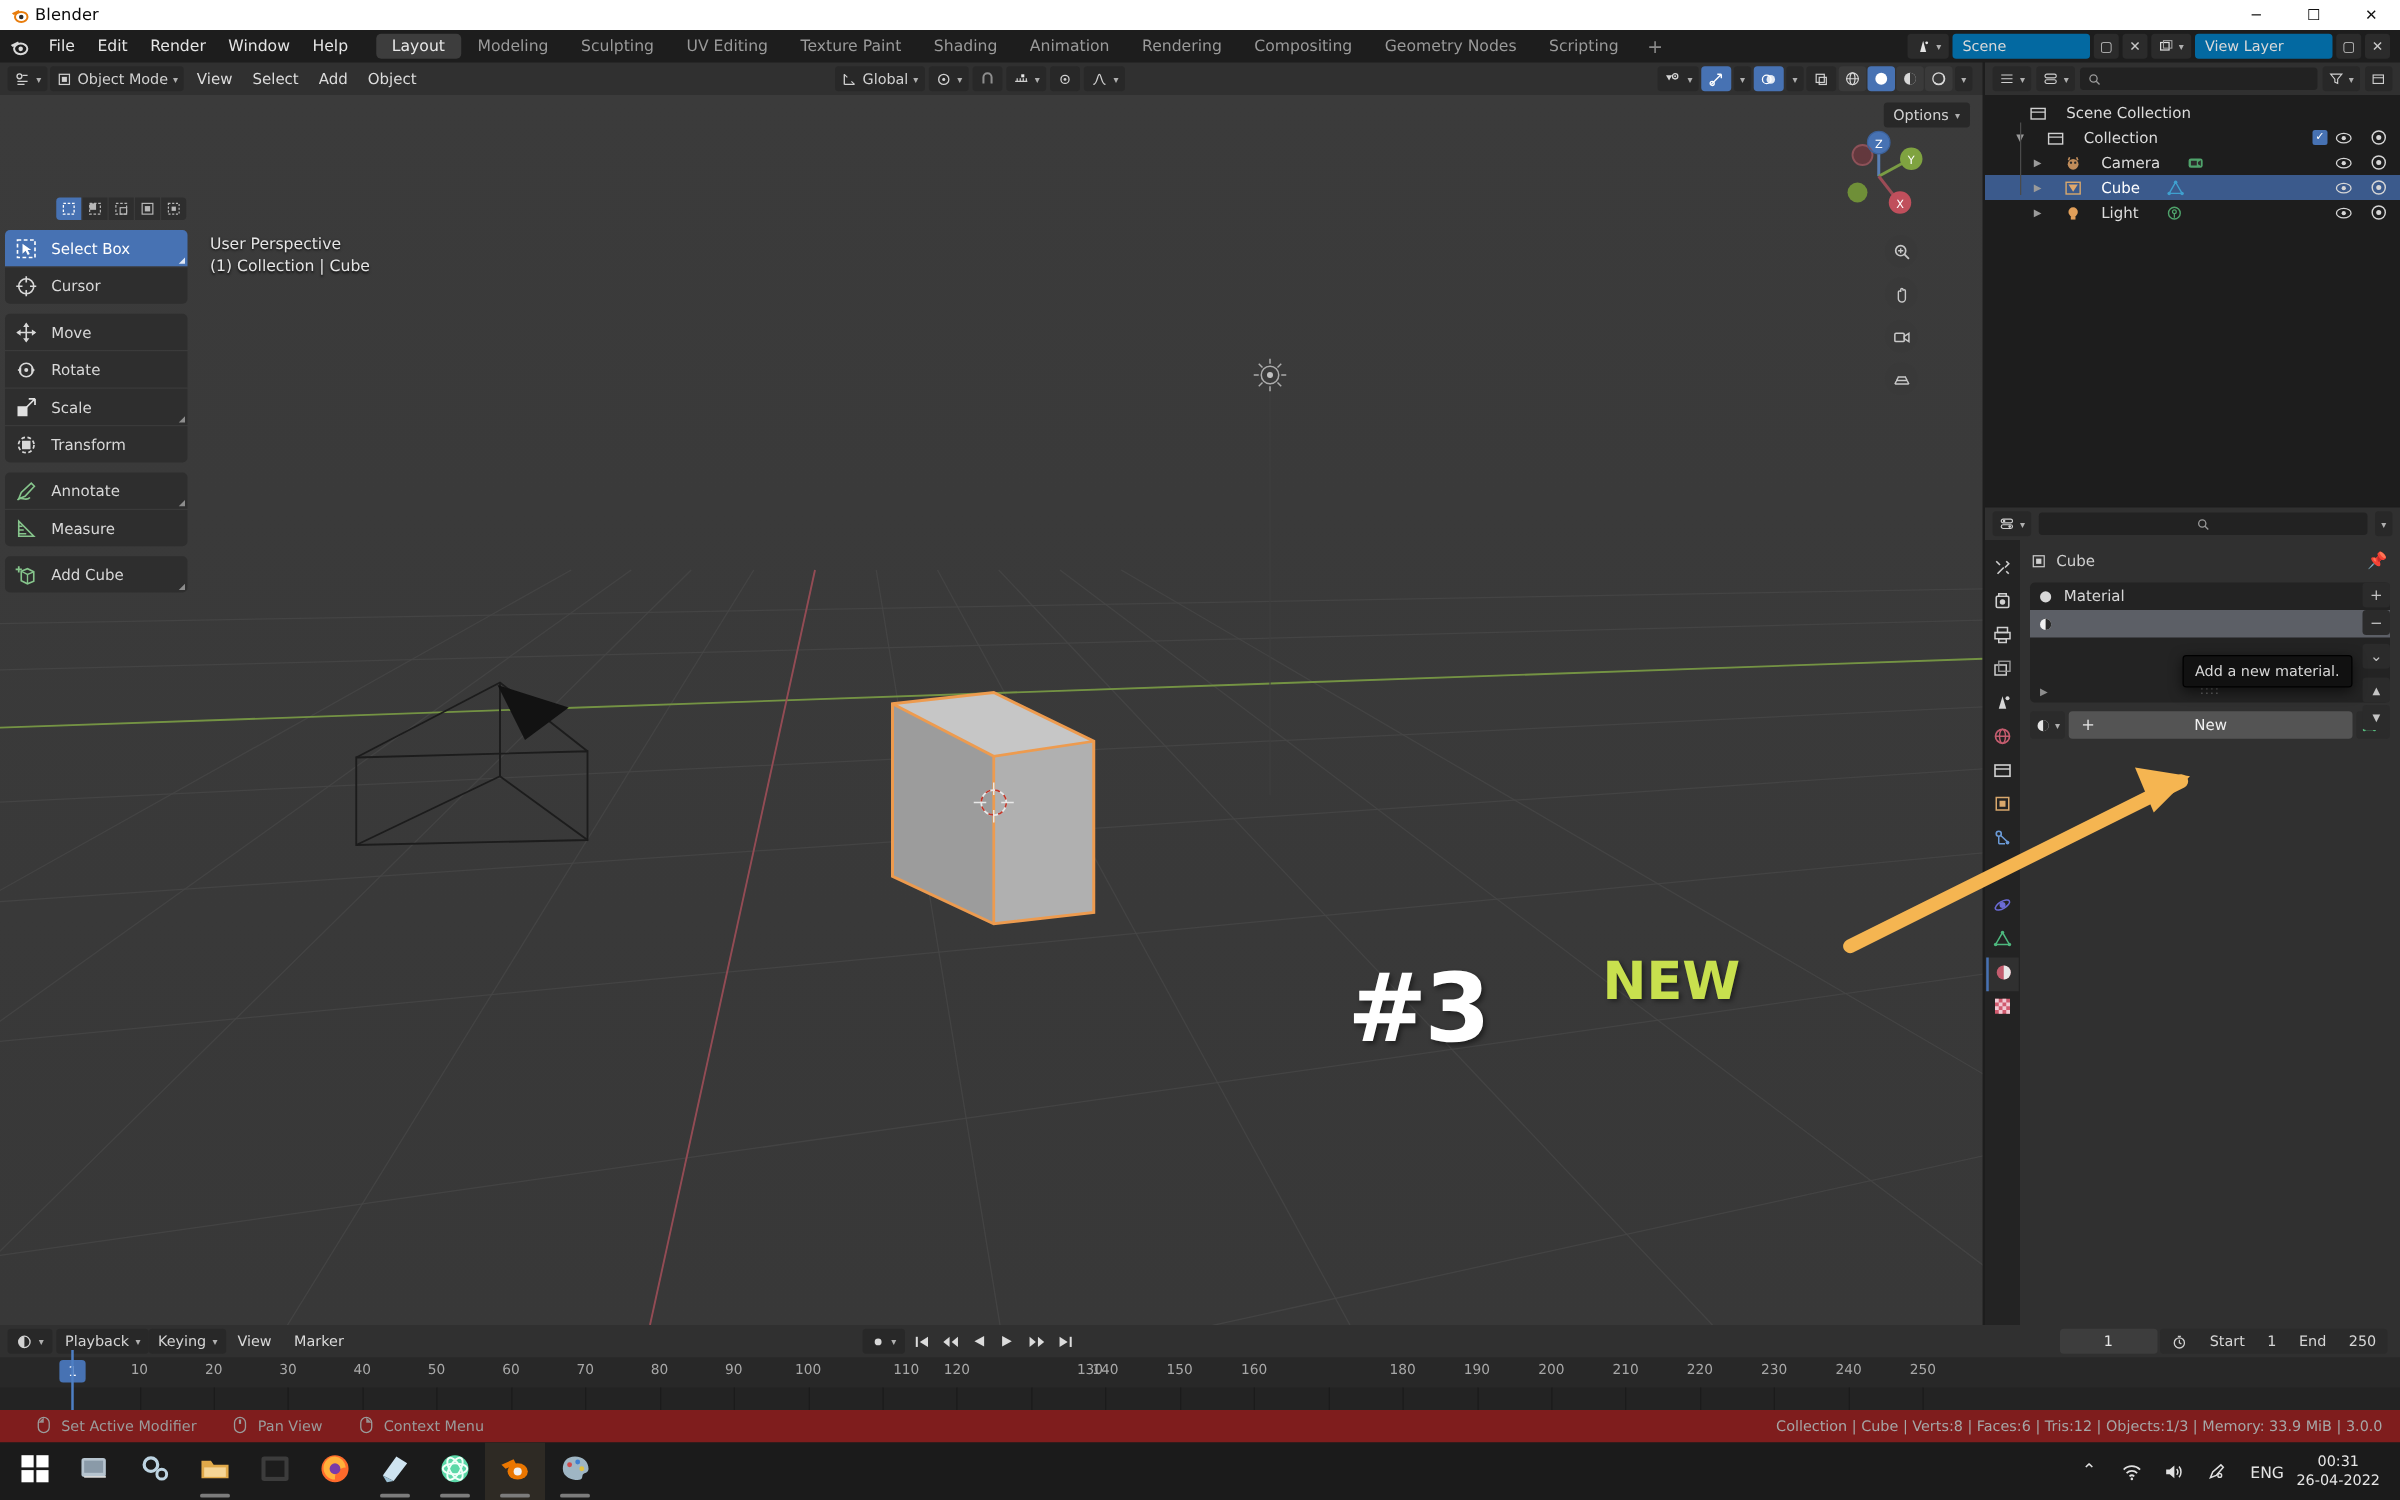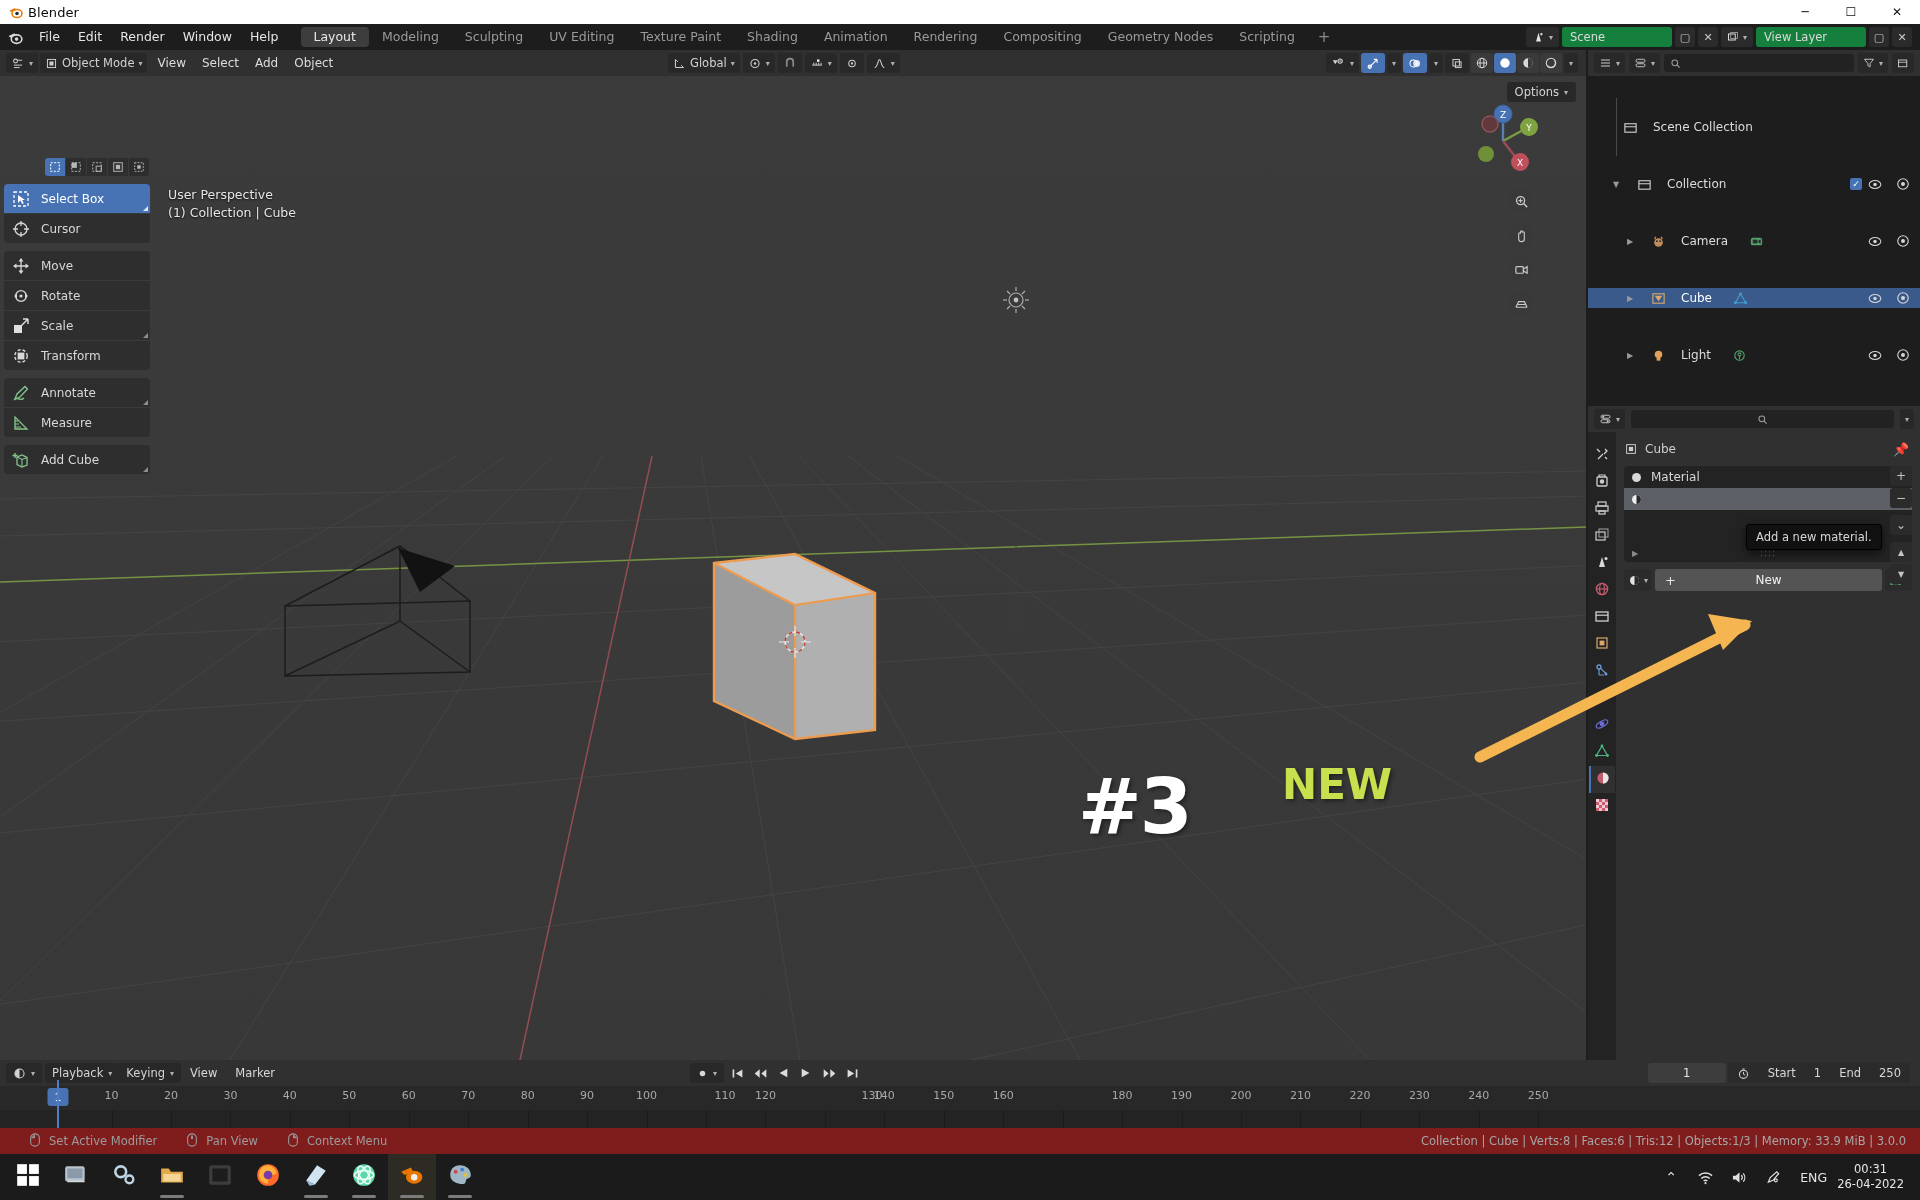--- a/index.html
+++ b/index.html
@@ -46,21 +46,21 @@
   .wsp-tab.active { background: #3d3d3d; color: #e8e8e8; padding-left: 12px; }
   .wsp-plus { color: #8a8a8a; font-size: 15px; padding: 0 10px; line-height: 26px; }
   .scene-block {
     position: absolute; right: 8px; top: 3px; height: 20px; display: flex; align-items: center; gap: 3px;
   }
   .sbtn {
     background: #2b2b2b; height: 20px; border-radius: 3px; display: flex; align-items: center;
     padding: 0 6px; gap: 4px; color: #d4d4d4; font-size: 11.5px;
   }
   .sfield {
-    background: #15803d; height: 20px; border-radius: 3px; display:flex; align-items:center;
+    background: #0369a1; height: 20px; border-radius: 3px; display:flex; align-items:center;
     padding: 0 8px; color: #d9d9d9; font-size: 11.5px; min-width: 110px;
   }
   .sicon-btn { background:#2b2b2b; width:20px; height:20px; border-radius:3px; display:flex;align-items:center;justify-content:center;color:#c9c9c9;font-size:11px;}
 
   
   .vp-header {
     position: absolute; left: 0; top: 50px; width: 1586px; height: 26px;
     background: #303030; display: flex; align-items: center; padding-left: 6px; gap: 2px;
   }
   .hbtn {
@@ -129,21 +129,21 @@
   }
   .out-header {
     height: 26px; background: #303030; display: flex; align-items: center; gap: 4px; padding: 0 6px;
   }
   .out-search {
     flex: 1; height: 18px; background: #222; border-radius: 3px; display: flex; align-items: center;
     padding-left: 6px; gap: 4px; color: #8b8b8b; font-size: 11px;
   }
   .out-body { padding: 4px 0 0 0; font-size: 12px; color: #dcdcdc; }
   .out-row {
-    height: 20px; display: flex; align-items: center; padding-left: 8px; gap: 15px; position: relative; margin-top: 37px;
+    height: 20px; display: flex; align-items: center; padding-left: 8px; gap: 15px; position: relative;
   }
   .out-row.sel { background: #3b5a8c; }
   .out-row .tri { width: 12px; color: #9a9a9a; font-size: 8px; text-align: center; }
   .out-row .nm { color: #dcdcdc; }
   .out-row.sel .nm { color: #ffffff; }
   .out-icons { position: absolute; right: 10px; display: flex; gap: 14px; align-items: center; }
   .o-eye, .o-cam { width: 14px; height: 14px; display:flex;align-items:center;justify-content:center;}
   .o-chk { position:absolute; right: 58px; width: 12px; height: 12px; background:#4772b3; border-radius:2px; display:flex;align-items:center;justify-content:center;color:#fff;font-size:9px;}
 
   

